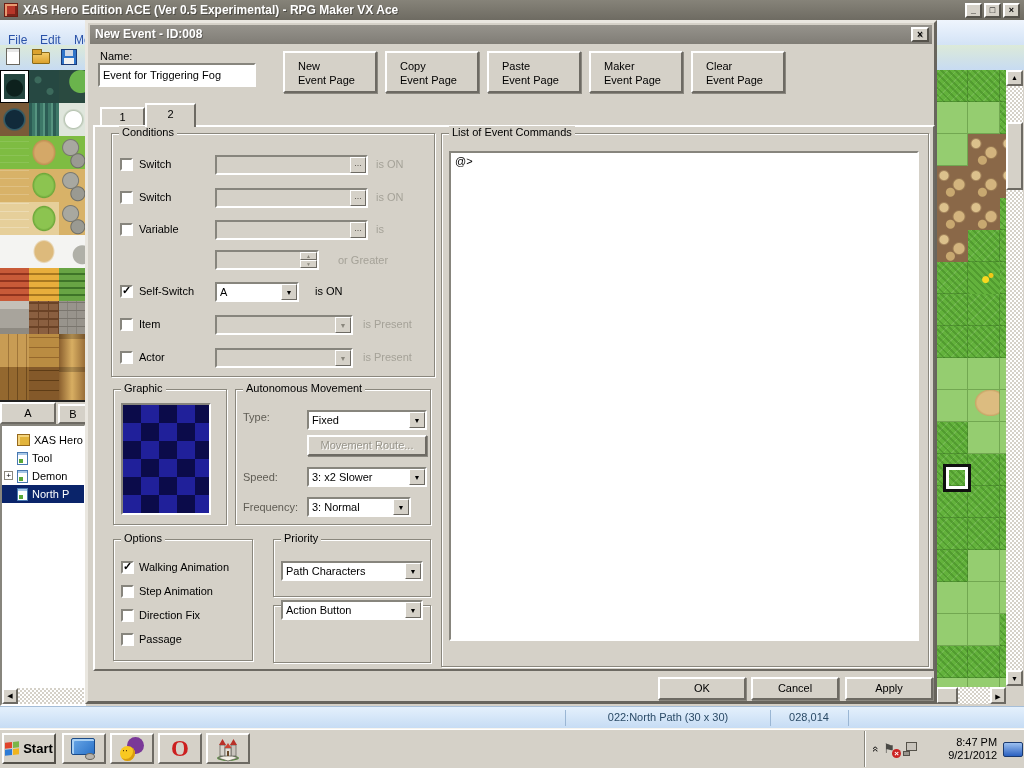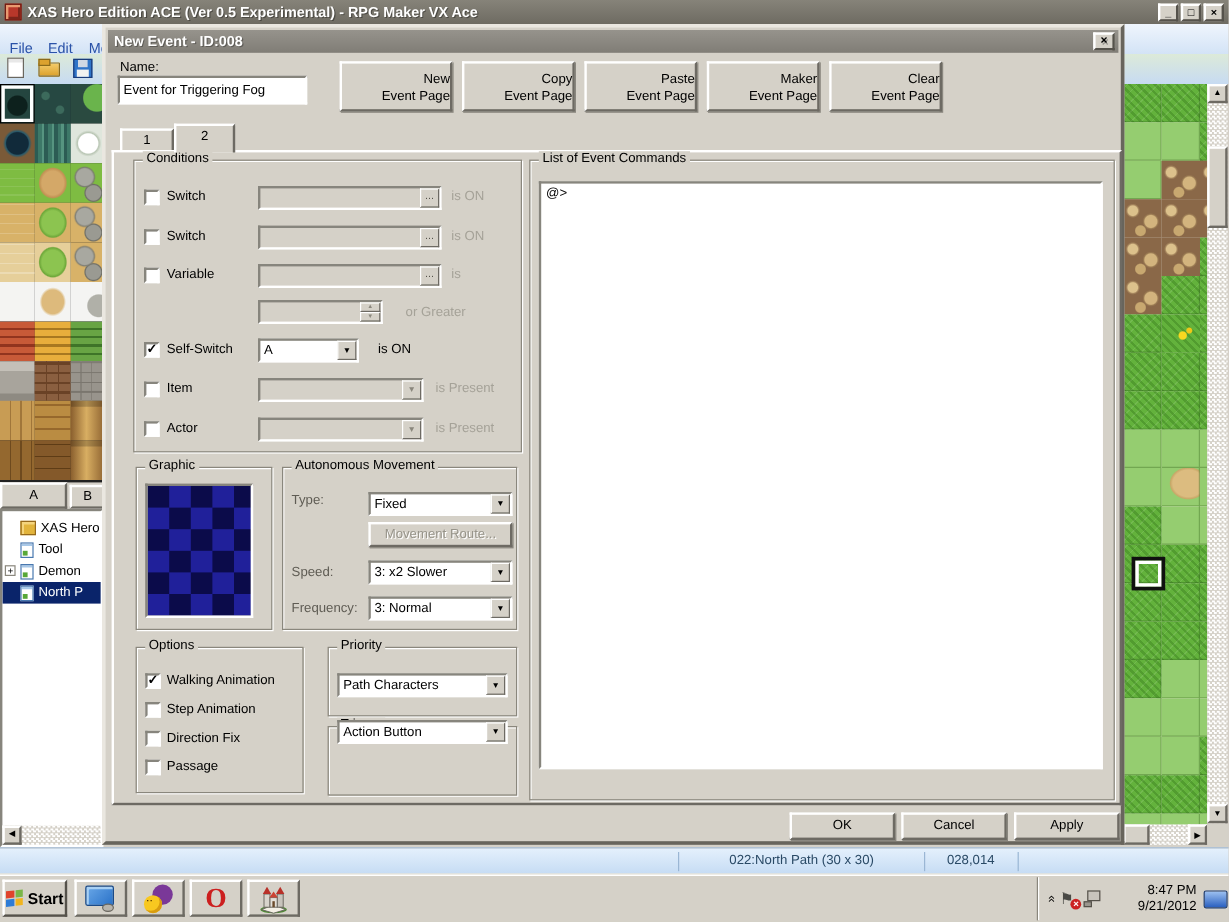--- a/index.html
+++ b/index.html
@@ -100,21 +100,21 @@
   .mb { background:#63b23c; background-image:repeating-linear-gradient(45deg,rgba(30,90,10,.25) 0 2px,transparent 2px 5px),repeating-linear-gradient(-45deg,rgba(255,255,255,.10) 0 1px,transparent 1px 6px); box-shadow:inset -1px -1px 0 rgba(50,100,30,.4); }
   .mc { background:#8a6848; background-image:radial-gradient(circle at 25% 30%, #dcc18c 4px, #a4845c 5px, transparent 6px),radial-gradient(circle at 72% 58%, #d3b47e 5px, #9a7a52 6px, transparent 7px),radial-gradient(circle at 45% 82%, #c8a870 4px, transparent 5px); }
   .mf { background:#63b23c; background-image:radial-gradient(circle at 55% 55%, #f8d820 3px, transparent 4px),radial-gradient(circle at 72% 42%, #f0c818 2px, transparent 3px),repeating-linear-gradient(45deg,rgba(30,90,10,.25) 0 2px,transparent 2px 5px); }
   .ms { background:#95cd70; background-image:radial-gradient(ellipse at 70% 40%, #dcbc80 13px, #c8a868 15px, transparent 16px); box-shadow:inset -1px -1px 0 rgba(80,130,50,.5); }
   .map-sel { position:absolute; left:943px; top:464px; width:28px; height:28px; border:3px solid #101010; box-shadow:inset 0 0 0 3px #fff; z-index:3; }
 
   
   .dialog { position:absolute; left:85px; top:20px; width:852px; height:684px; background:#d5d1c8; border:3px solid; border-color:#eae7e0 #68655d #68655d #eae7e0; z-index:20; }
   .dlg-title { position:absolute; left:2px; top:2px; right:2px; height:19px; background:linear-gradient(180deg,#96938c,#807d76); color:#fff; font-weight:bold; font-size:12px; line-height:19px; padding-left:5px; text-shadow:1px 1px 0 rgba(0,0,0,.3); }
   .dlg-close { position:absolute; right:3px; top:2px; width:18px; height:15px; background:#d5d1c8; border:2px solid; border-color:#fff #55524b #55524b #fff; font-size:10px; font-weight:bold; text-align:center; line-height:11px; color:#000; }
-  .pgbtn { padding-top:6px; padding-left:23px; text-align:right; line-height:14px; }
+  .pgbtn { padding-top:6px; padding-left:13px; text-align:left; line-height:14px; }
   .tab { position:absolute; background:#d5d1c8; border:2px solid; border-color:#fff #6d6a63 #6d6a63 #fff; border-bottom:none; text-align:center; z-index:2; }
   .panel { position:absolute; left:5px; top:102px; width:842px; height:546px; background:#d5d1c8; border:2px solid; border-color:#fff #6d6a63 #6d6a63 #fff; }
   .checker { position:absolute; left:26px; top:276px; width:90px; height:112px; border:2px solid; border-color:#87857d #fff #fff #87857d; background:repeating-conic-gradient(#20209a 0% 25%, #0b0b4a 0% 50%) 0 0 / 36px 36px; }
   .listbox { position:absolute; left:354px; top:24px; width:470px; height:490px; background:#fff; border:2px solid; border-color:#87857d #fff #fff #87857d; padding:2px 4px; font-size:11px; }
   .nameinput { position:absolute; left:10px; top:40px; width:158px; height:24px; background:#fff; border:2px solid; border-color:#87857d #fff #fff #87857d; font-family:"Liberation Sans",sans-serif; font-size:11px; padding:0 3px; }
 
   
   .statusbar { position:absolute; left:0; top:706px; width:1024px; height:22px; background:linear-gradient(180deg,#e4f0fc,#c6dcf4); border-top:1px solid #a6bed8; font-size:11px; color:#2a4a66; z-index:5; }
   .sb-sep { position:absolute; top:3px; width:1px; height:16px; background:#9ab6d4; }
   .taskbar { position:absolute; left:0; top:728px; width:1024px; height:40px; background:#d5d1c8; border-top:1px solid #f6f4ef; box-shadow:inset 0 1px 0 #fff; z-index:30; }
@@ -413,21 +413,21 @@
         <span class="val">Fixed</span>
         <div class="drop">▼</div>
       </div>
       <div class="b3 dis" style="left:212px;top:308px;width:120px;height:21px;line-height:17px">Movement Route...</div>
       <span class="lbl" style="left:148px;top:344px;color:#5f5c54">Speed:</span>
       <div class="combo" style="left:212px;top:340px;width:120px">
         <span class="val">3: x2 Slower</span>
         <div class="drop">▼</div>
       </div>
       <span class="lbl" style="left:148px;top:374px;color:#5f5c54">Frequency:</span>
-      <div class="combo" style="left:212px;top:370px;width:120px">
+      <div class="combo" style="left:212px;top:370px;width:104px">
         <span class="val">3: Normal</span>
         <div class="drop">▼</div>
       </div>
 
       <div class="grp" style="left:18px;top:412px;width:140px;height:122px">
         <span class="cap">Options</span>
       </div>
       <div class="cb checked" style="left:26px;top:434px"></div>
       <span class="lbl" style="left:44px;top:434px">Walking Animation</span>
       <div class="cb" style="left:26px;top:458px"></div>

